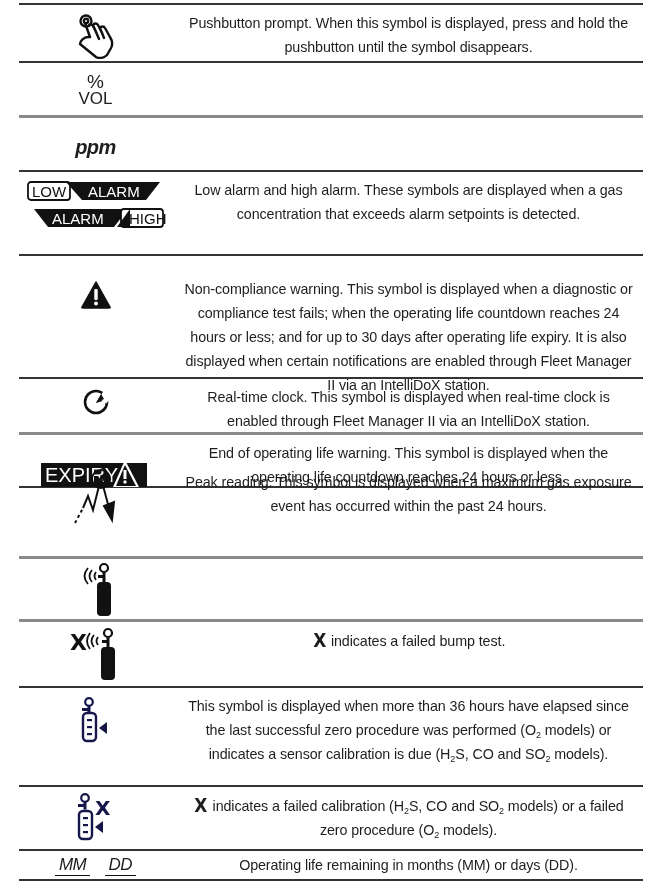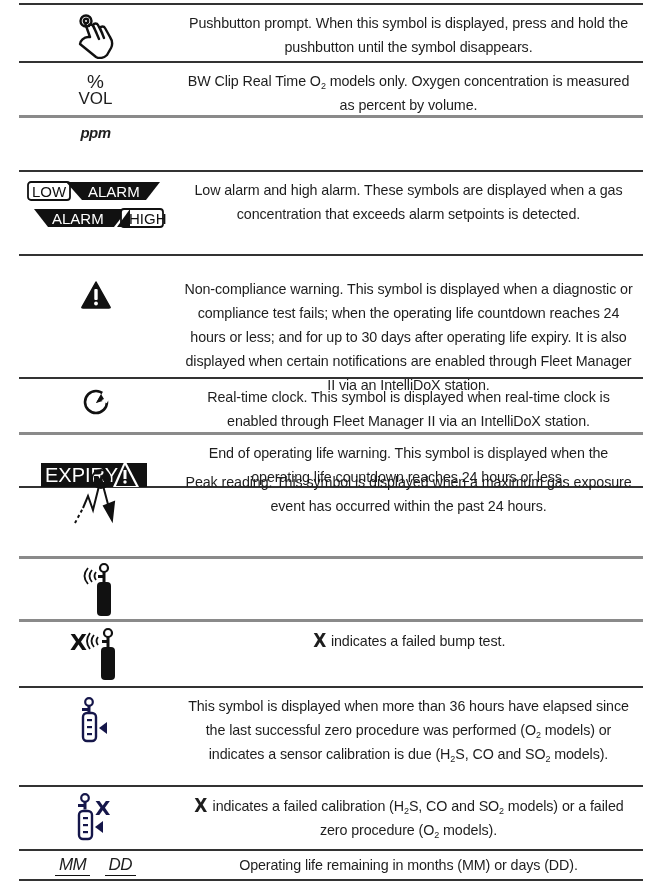--- a/index.html
+++ b/index.html
@@ -7,21 +7,21 @@
          font-family: "Liberation Sans", sans-serif; color: #1e1e1e; }
   .tbl { position: absolute; left: 19px; top: 3px; width: 624px; }
   .row { position: absolute; left: 0; width: 624px; display: flex; box-sizing: border-box; }
   .sep { position: absolute; left: 0; width: 624px; height: 2px; background: #333; }
   .sep.gray { background: #8a8a8a; height: 3px; }
   .sym { width: 153px; flex: 0 0 153px; display: flex; justify-content: center; align-items: flex-start; box-sizing: border-box; padding-top: 6px; }
   .desc { flex: 1; padding: 6px 8px 0 10px; font-size: 14.3px; line-height: 24px; letter-spacing: -0.1px; box-sizing: border-box; text-align: center; }
   .desc sub { font-size: 9px; vertical-align: -3px; line-height: 0; }
   .bigx { font-family: "DejaVu Sans", sans-serif; font-weight: bold; font-size: 20px; transform: scaleX(0.85); display: inline-block; vertical-align: -1px; }
   .pct { text-align: center; font-size: 17px; line-height: 17px; margin-top: 2px; }
-  .ppm { font-size: 15px; font-style: italic; font-weight: bold; letter-spacing: -0.5px; margin-top: 0px; }
+  .ppm { font-size: 20px; font-style: italic; font-weight: bold; letter-spacing: -0.5px; margin-top: 12px; }
   .mmdd { font-size: 17px; font-style: italic; letter-spacing: -0.5px; margin-top: 1px; white-space: nowrap; }
   .mmdd span { display: inline-block; margin: 0 5px; }
   svg { display: block; }
 </style>
 </head>
 <body>
 
 <div class="tbl">
 
   <div class="sep" style="top:0px"></div>
@@ -53,21 +53,20 @@
     <div class="desc">Pushbutton prompt. When this symbol is displayed, press and hold the pushbutton until the symbol disappears.</div>
   </div>
 
   <div class="row" style="top:60px;height:52px">
     <div class="sym" style="padding-top:8px">
       <div class="pct">
         <div style="font-size:19px">%</div>
         <div>VOL</div>
       </div>
     </div>
-    <div class="desc"><span>BW Clip Real Time O</span><sub>2</sub><span> models only. Oxygen concentration is measured as percent by volume.</span></div>
   </div>
 
   <div class="row" style="top:115px;height:52px">
     <div class="sym" style="padding-top:6px">
       <div class="ppm">ppm</div>
     </div>
   </div>
 
   <div class="row" style="top:169px;height:61px">
     <div class="sym" style="padding-top:9px">

